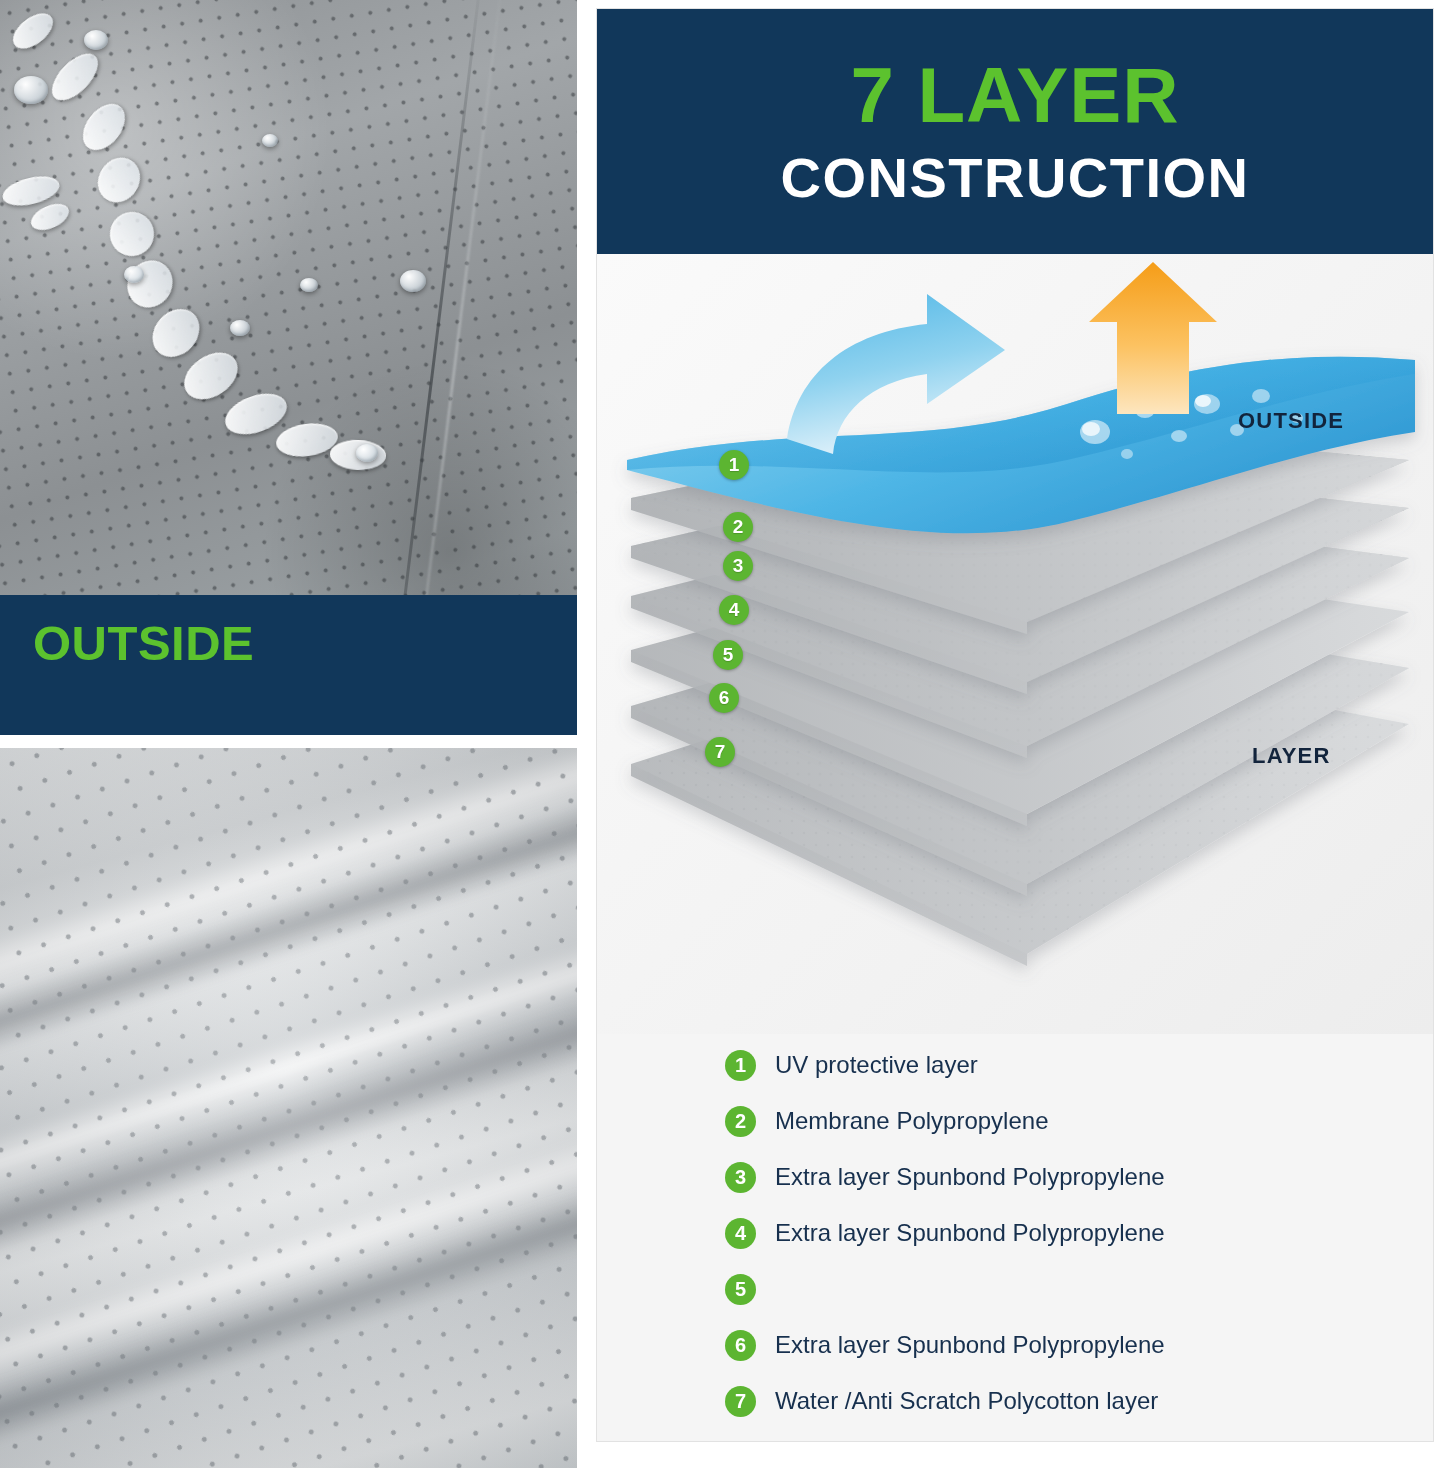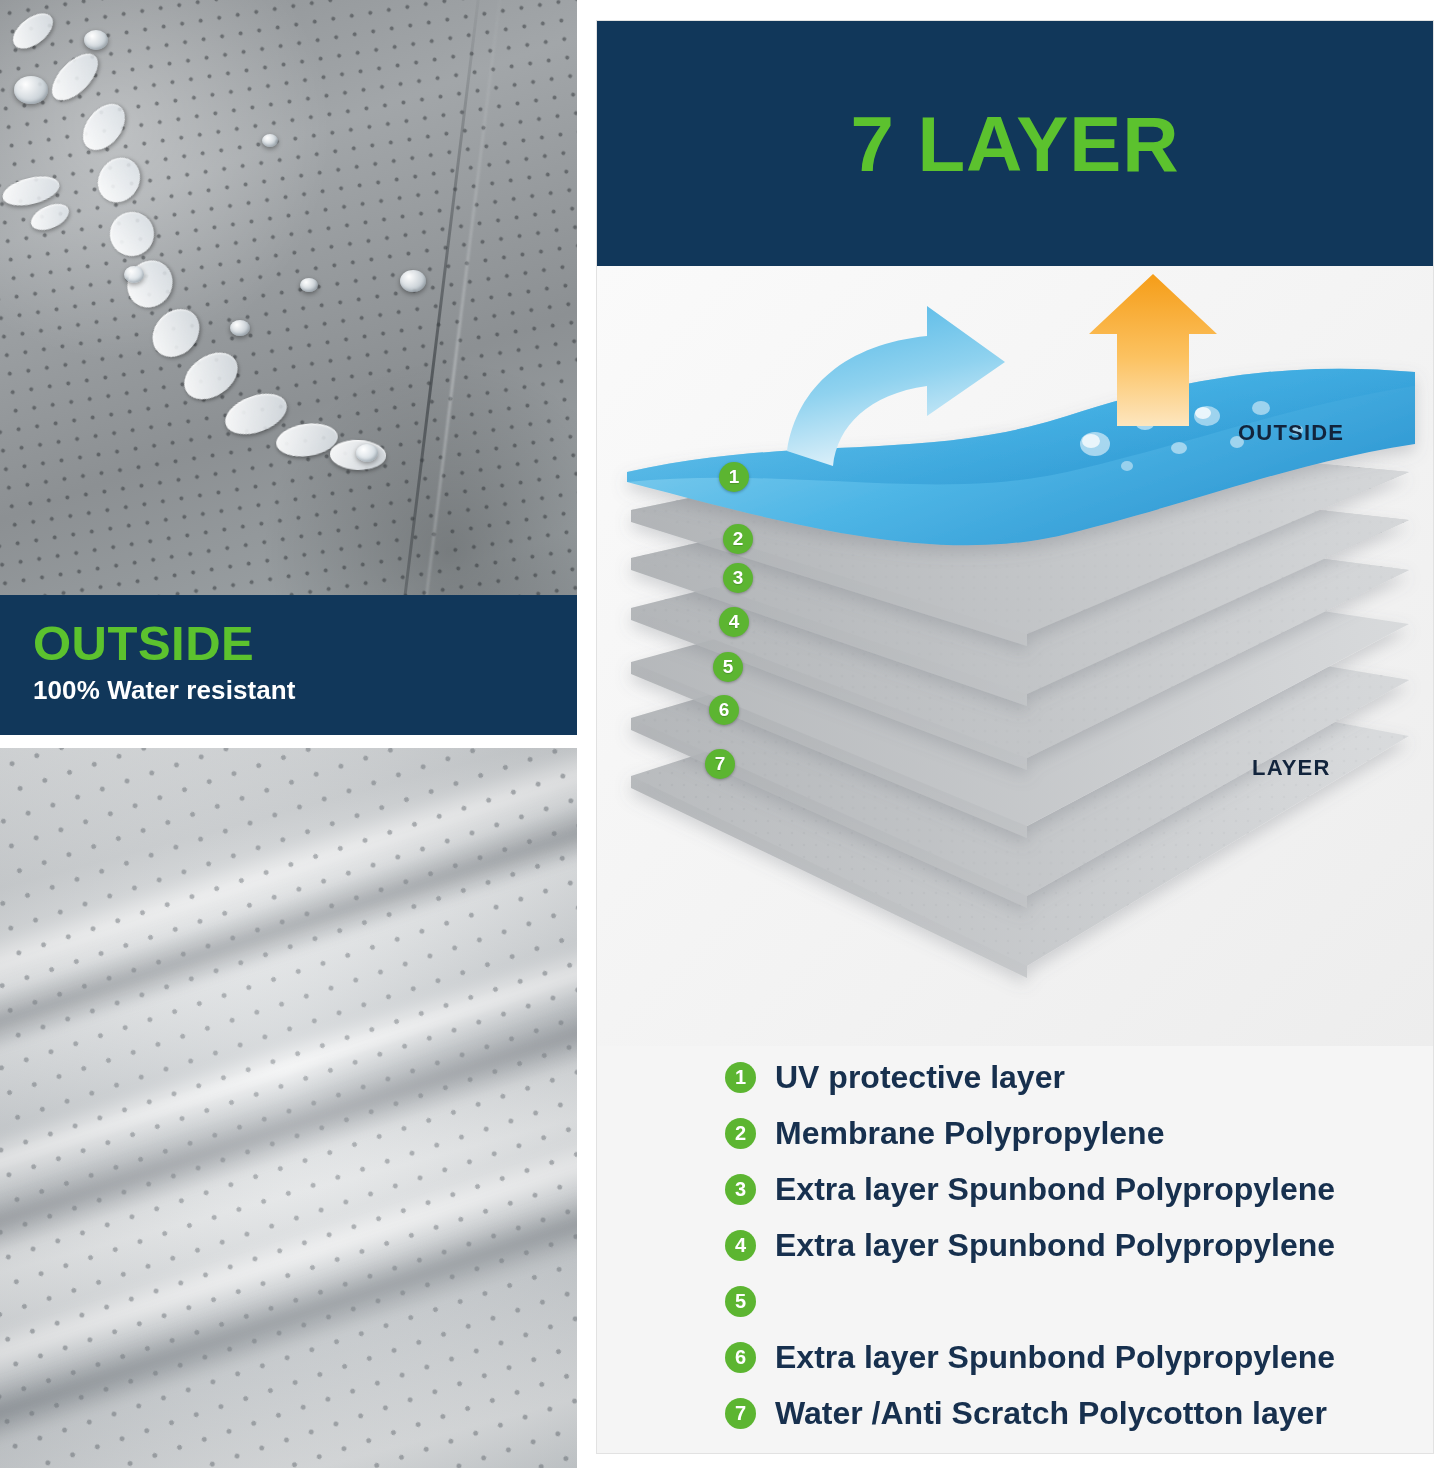--- a/index.html
+++ b/index.html
@@ -105,21 +105,21 @@
     color:#ffffff;
     font-size:26px;
     font-weight:bold;
     line-height:34px;
     margin-top:4px;
     letter-spacing:.1px;
   }
 
   
   .right-panel{
-    position:absolute;left:596px;top:20px;width:838px;height:1434px;
+    position:absolute;left:596px;top:8px;width:838px;height:1434px;
     background:#f5f5f5;
     border:1px solid #e2e2e2;
     box-sizing:border-box;
     overflow:hidden;
   }
   .rp-header{
     position:absolute;left:0;top:0;width:100%;height:245px;
     background:#11375a;
     display:flex;flex-direction:column;
     align-items:center;justify-content:center;
@@ -177,22 +177,22 @@
     flex:0 0 auto;
     width:31px;height:31px;border-radius:50%;
     background:#5cb531;
     color:#ffffff;
     font-size:20px;font-weight:bold;
     display:flex;align-items:center;justify-content:center;
     margin-right:19px;
   }
   .legend-text{
     color:#17304e;
-    font-size:32px;
-    font-weight:bold;
+    font-size:24px;
+    font-weight:normal;
     line-height:36px;
     white-space:nowrap;
   }
 </style>
 </head>
 <body>
 
 <div class="stage">
 
   <div class="left-col">
@@ -221,21 +221,20 @@
       <div class="bead" style="left:84px;top:30px;width:24px;height:20px;"></div>
       <div class="bead" style="left:124px;top:266px;width:20px;height:17px;"></div>
       <div class="bead" style="left:300px;top:278px;width:18px;height:14px;"></div>
       <div class="bead" style="left:400px;top:270px;width:26px;height:22px;"></div>
       <div class="bead" style="left:262px;top:134px;width:16px;height:13px;"></div>
       <div class="bead" style="left:230px;top:320px;width:20px;height:16px;"></div>
       <div class="bead" style="left:356px;top:444px;width:22px;height:18px;"></div>
 
       <div class="caption-bar cap-top">
         <div class="cap-title">OUTSIDE</div>
-        <div class="cap-sub">100% Water resistant</div>
       </div>
     </div>
 
     <div class="photo-card photo-bottom">
       <div class="tex-inside"></div>
       <div class="fold fold-dark" style="top:150px;height:58px;"></div>
       <div class="fold fold-light" style="top:96px;height:52px;"></div>
       <div class="fold fold-dark" style="top:348px;height:62px;"></div>
       <div class="fold fold-light" style="top:292px;height:54px;"></div>
       <div class="fold fold-dark" style="top:540px;height:60px;"></div>
@@ -243,20 +242,21 @@
       <div class="dots-light"></div>
       <div class="vign"></div>
 
     </div>
   </div>
 
   <div class="right-panel">
 
     <div class="rp-header">
       <div class="hd-line1">7 LAYER</div>
+      <div class="hd-line2">CONSTRUCTION</div>
     </div>
 
     <div class="diagram">
 
       <svg class="sheets" viewBox="0 0 836 780">
         <defs>
           <linearGradient id="gBlue" x1="0" y1="0" x2="1" y2="1">
             <stop offset="0%" stop-color="#5ec3ea"></stop>
             <stop offset="45%" stop-color="#3aa9e0"></stop>
             <stop offset="100%" stop-color="#1e86c4"></stop>

